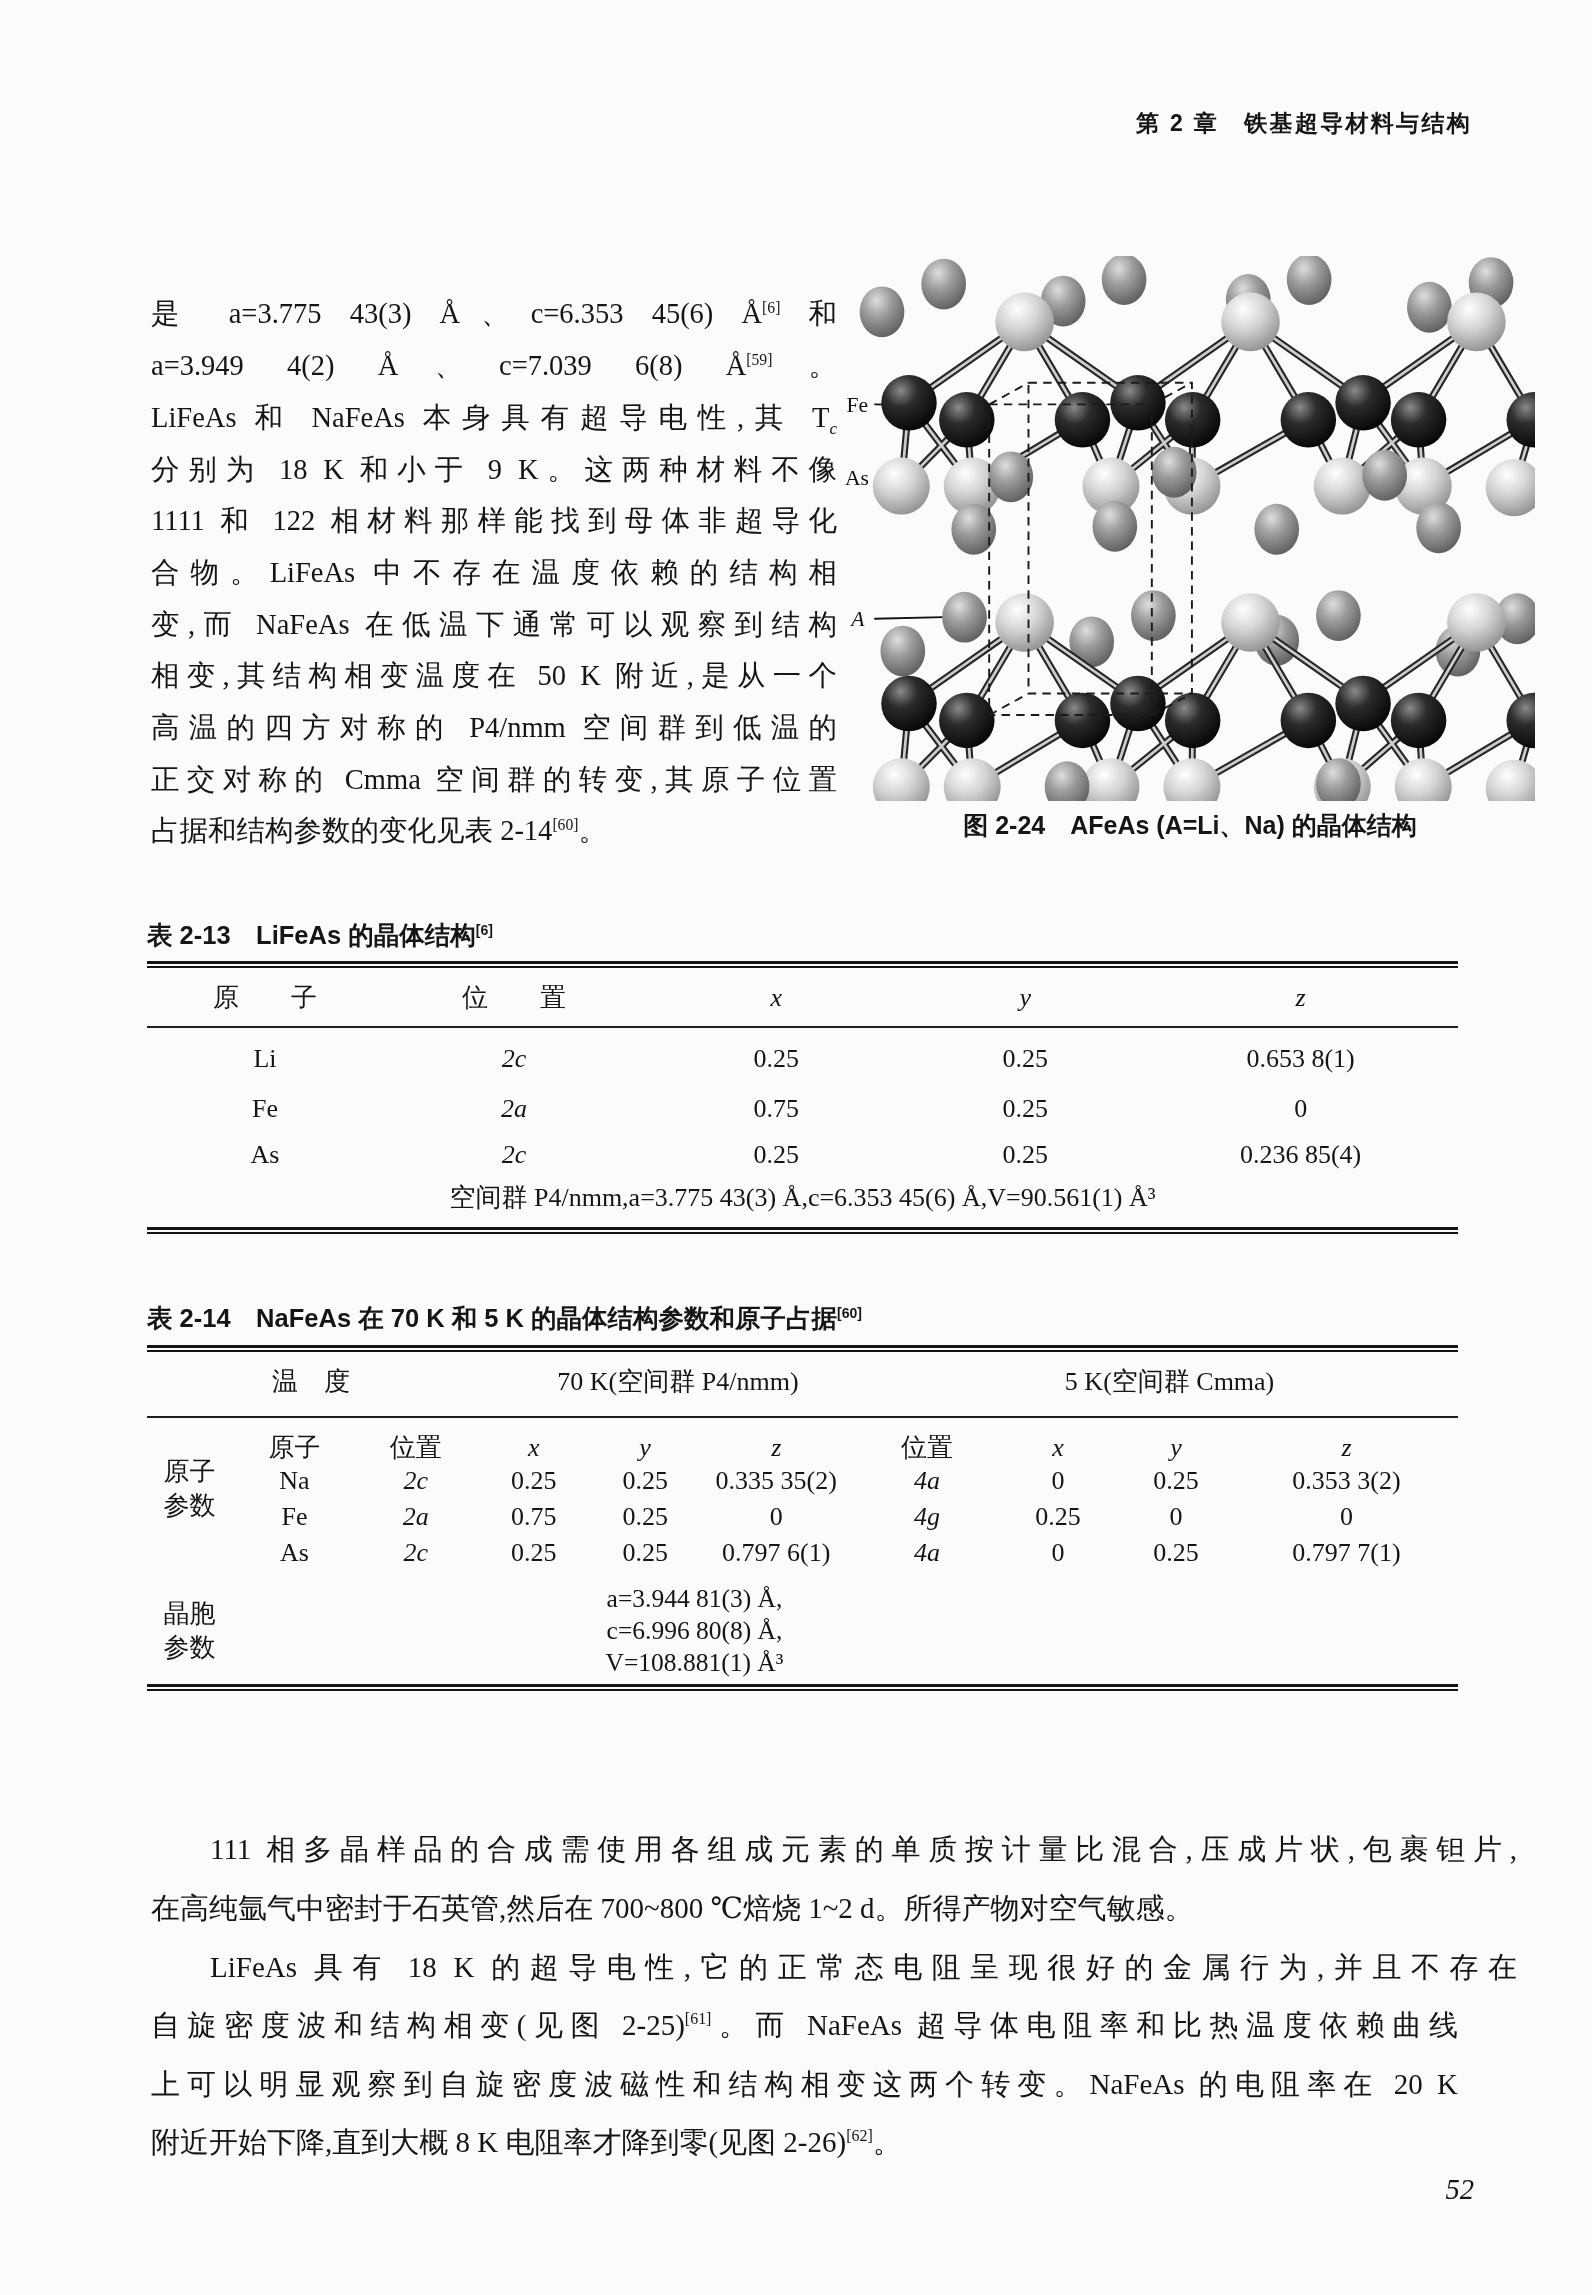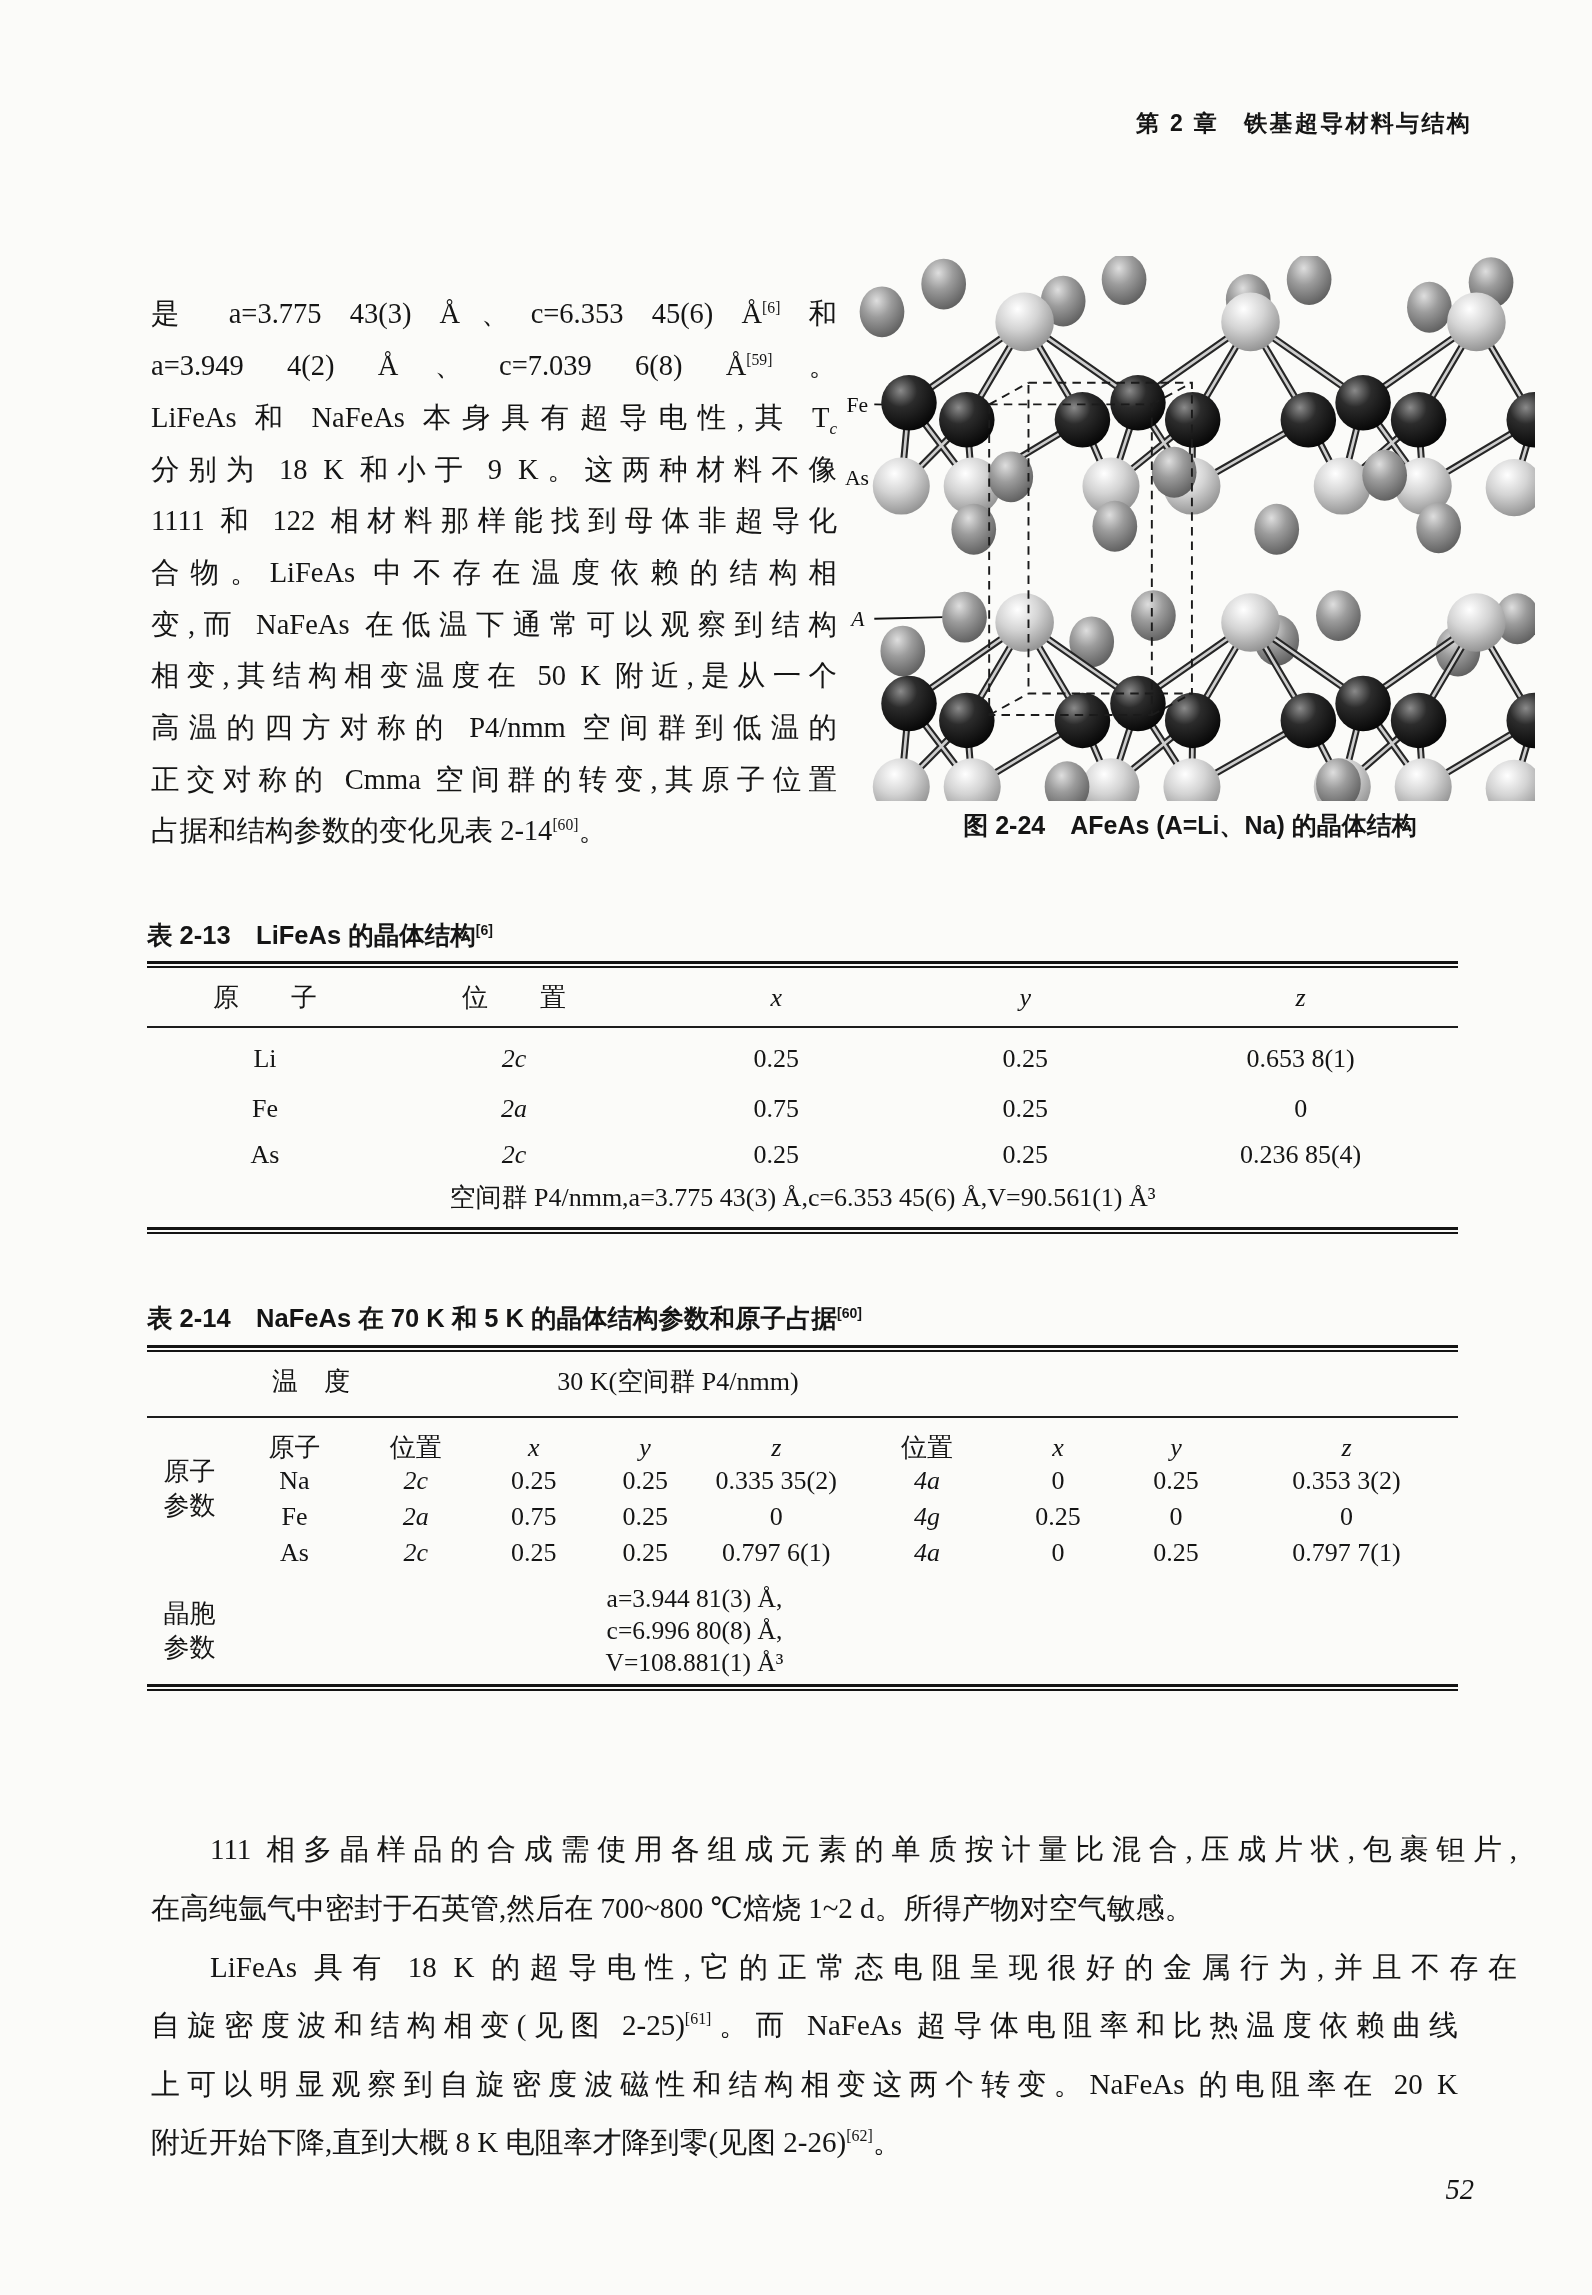--- a/index.html
+++ b/index.html
@@ -200,21 +200,22 @@
     </div>
     <div class="trow" style="top:1180px;display:block;text-align:center">空间群 P4/nmm,a=3.775 43(3) Å,c=6.353 45(6) Å,V=90.561(1) Å³</div>
     <div class="rule-dbl" style="top:1232px"></div>
   </div>
 
   <div>
     <div class="ttitle" style="top:1301px"><span>表 2-14　NaFeAs 在 70 K 和 5 K 的晶体结构参数和原子占据</span><sup>[60]</sup></div>
     <div class="rule-dbl" style="top:1350px"></div>
     <div class="trow" style="top:1364px">
       <span class="c" style="width:25%">温　度</span>
-      <span class="c" style="width:31%">30 K(空间群 P4/nmm)</span>
+      <span class="c" style="width:31%">70 K(空间群 P4/nmm)</span>
+      <span class="c" style="width:44%">5 K(空间群 Cmma)</span>
     </div>
     <div class="rule-thin" style="top:1416px"></div>
     <div class="trow" style="top:1430px">
       <span class="c" style="width:6.5%"></span>
       <span class="c" style="width:9.5%">原子</span>
       <span class="c" style="width:9%">位置</span>
       <span class="c it" style="width:9%">x</span>
       <span class="c it" style="width:8%">y</span>
       <span class="c it" style="width:12%">z</span>
       <span class="c" style="width:11%">位置</span>

